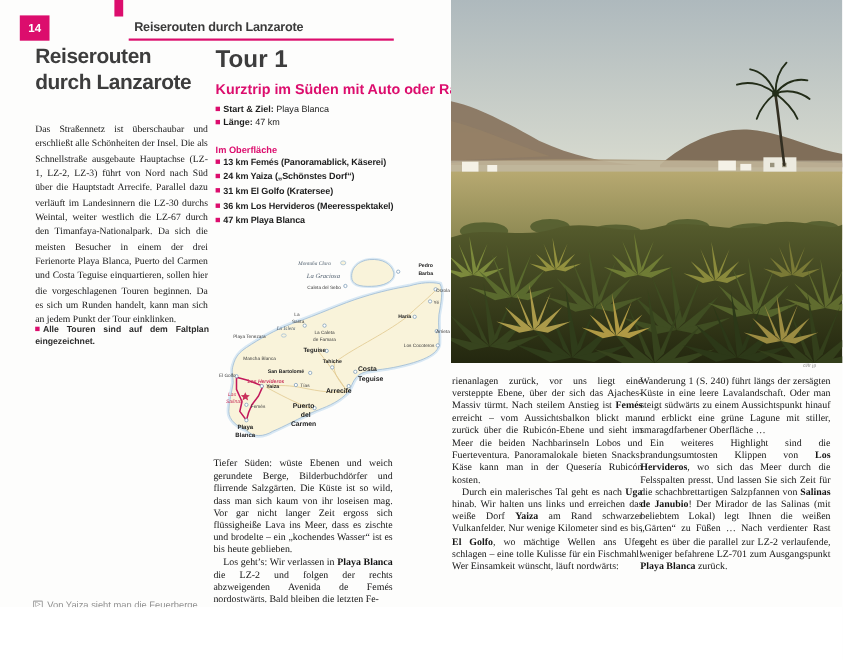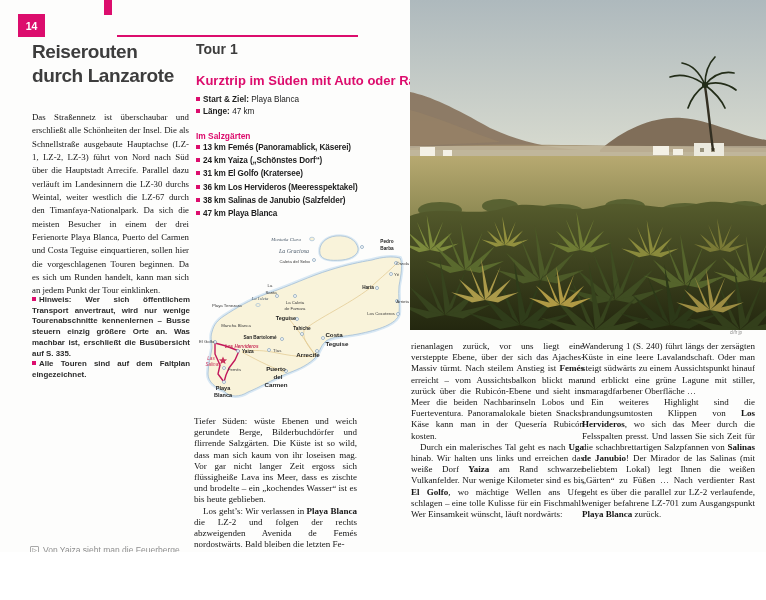--- a/index.html
+++ b/index.html
@@ -15,21 +15,21 @@
 
   
   #chaptitle{left:32px;top:40px;font-size:19px;line-height:24px;font-weight:bold;color:#3d3d3d;letter-spacing:-0.4px}
   #intro{left:32px;top:111px;width:157px;font-family:"Liberation Serif",serif;font-size:8.8px;line-height:13.35px;text-align:justify;color:#161616}
   #notes{left:32px;top:295px;width:158px;font-size:7.9px;line-height:10.7px;text-align:justify;color:#2c2c2c}
   .sq{display:inline-block;width:4px;height:4px;background:#dc0d6d;margin-right:3px;vertical-align:1px}
   #caption{left:30px;top:545px;display:flex;align-items:flex-end;gap:4px;color:#8f8f8f;font-size:8.5px}
   .capicon{width:9px;height:9px;border:1px solid #a8a8a8;border-radius:1px;font-size:6px;line-height:7px;text-align:center;color:#666;flex:0 0 auto}
 
   
-  #tourtitle{left:196px;top:41px;font-size:14px;font-weight:bold;color:#3d3d3d}
+  #tourtitle{left:196px;top:41px;font-size:22px;font-weight:bold;color:#3d3d3d}
   #toursub{left:196px;top:73px;font-size:13px;font-weight:bold;color:#dc0d6d}
   #facts{left:196px;top:94px;font-size:8.2px;line-height:12px;color:#1d1d1d}
   #facts .b{font-weight:bold}
   #ovtitle{left:196px;top:131px;font-size:8.4px;font-weight:bold;color:#dc0d6d}
   #ovlist{left:196px;top:141px;font-size:8.2px;line-height:13.2px;font-weight:bold;color:#1d1d1d;white-space:nowrap;letter-spacing:-0.1px}
 
   
   #mapwrap{left:198px;top:230px;width:212px;height:180px}
   svg text{font-family:"Liberation Sans",sans-serif}
   .mlab-sea{font-family:"Liberation Serif",serif;font-style:italic;font-size:4.8px;fill:#51606f}
@@ -54,49 +54,48 @@
   #photo{left:410px;top:0;width:356px;height:330px}
   #credit{left:690px;top:330px;width:52px;text-align:right;font-size:4.5px;color:#8a8a8a}
 </style>
 </head>
 <body>
 
 <div class="page">
 
   <div class="abs" id="pagenum">14</div>
   <div class="abs" id="bleed"></div>
+  <div class="abs" id="runhead">Reiserouten durch Lanzarote</div>
   <div class="abs" id="runrule"></div>
 
   <div class="abs" id="chaptitle">
     <div>Reiserouten</div>
     <div>durch Lanzarote</div>
   </div>
   <div class="abs" id="intro">Das Straßennetz ist überschaubar und erschließt alle Schönheiten der Insel. Die als Schnellstraße ausgebaute Hauptachse (LZ-1, LZ-2, LZ-3) führt von Nord nach Süd über die Hauptstadt Arrecife. Parallel dazu verläuft im Landesinnern die LZ-30 durchs Weintal, weiter westlich die LZ-67 durch den Timanfaya-Nationalpark. Da sich die meisten Besucher in einem der drei Ferienorte Playa Blanca, Puerto del Carmen und Costa Teguise einquartieren, sollen hier die vorgeschlagenen Touren beginnen. Da es sich um Runden handelt, kann man sich an jedem Punkt der Tour einklinken.</div>
   <div class="abs" id="notes">
-    <div><span class="sq"></span><span style="font-weight:600"><span class="b">Hinweis: </span><span>Wer sich öffentlichem Transport anvertraut, wird nur wenige Tourenabschnitte kennenlernen – Busse steuern einzig größere Orte an. Was machbar ist, erschließt die Busübersicht auf S. 335.</span></span></div>
     <div><span class="sq"></span><span style="font-weight:600"><span>Alle Touren sind auf dem </span><span class="b">Faltplan</span><span> eingezeichnet.</span></span></div>
   </div>
   <div class="abs" id="caption">
     <span class="capicon">▷</span>
     <span>Von Yaiza sieht man die Feuerberge</span>
   </div>
 
   <div class="abs" id="tourtitle">Tour 1</div>
   <div class="abs" id="toursub">Kurztrip im Süden mit Auto oder Rad</div>
   <div class="abs" id="facts">
       <div><span class="sq"></span><span class="b">Start &amp; Ziel: </span>Playa Blanca</div>
       <div><span class="sq"></span><span class="b">Länge: </span>47 km</div>
     </div>
-  <div class="abs" id="ovtitle">Im Salzgärten</div>
+  <div class="abs" id="ovtitle">Im Oberfläche</div>
   <div class="abs" id="ovlist">
       <div><span class="sq"></span>13 km Femés (Panoramablick, Käserei)</div>
       <div><span class="sq"></span>24 km Yaiza („Schönstes Dorf“)</div>
       <div><span class="sq"></span>31 km El Golfo (Kratersee)</div>
       <div><span class="sq"></span>36 km Los Hervideros (Meeresspektakel)</div>
-      <div><span class="sq"></span>38 km Salinas de Janubio (Salzfelder)</div>
       <div><span class="sq"></span>47 km Playa Blanca</div>
     </div>
 
   <div class="abs" id="mapwrap">
     <svg id="map" viewBox="0 0 212 180">
 
       <path d="M202,28 C205,34 203,45 201,56 C200,66 202,76 201,84 C199,94 180,100 160,104 C145,107 135,106 128,111 C121,117 122,124 116,129 C107,137 98,140 88,144 C74,150 60,158 50,162 C42,167 32,168 26,161 C18,158 10,152 10,144 C10,134 13,126 14,118 C14,112 12,108 14,102 C16,94 20,90 26,86 C38,78 52,70 68,64 C92,56 112,46 132,40 C148,35 162,32 174,30 C184,27 194,26 202,28 Z" fill="#f9f3da" stroke="#d8e8f4" stroke-width="4"></path>
       <path d="M122,24 C120,14 128,7 138,6 C150,5 158,10 160,18 C161,24 154,29 144,30 C132,31 124,30 122,24 Z" fill="#f9f3da" stroke="#d8e8f4" stroke-width="3"></path>
 
       <path d="M202,28 C205,34 203,45 201,56 C200,66 202,76 201,84 C199,94 180,100 160,104 C145,107 135,106 128,111 C121,117 122,124 116,129 C107,137 98,140 88,144 C74,150 60,158 50,162 C42,167 32,168 26,161 C18,158 10,152 10,144 C10,134 13,126 14,118 C14,112 12,108 14,102 C16,94 20,90 26,86 C38,78 52,70 68,64 C92,56 112,46 132,40 C148,35 162,32 174,30 C184,27 194,26 202,28 Z" fill="#f9f3da" stroke="#a3bed6" stroke-width="0.8"></path>

